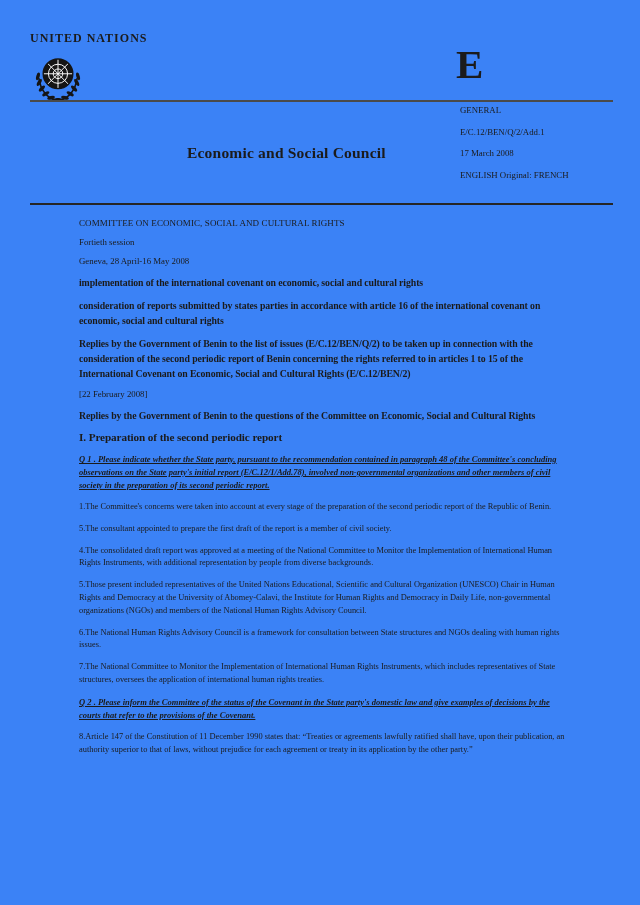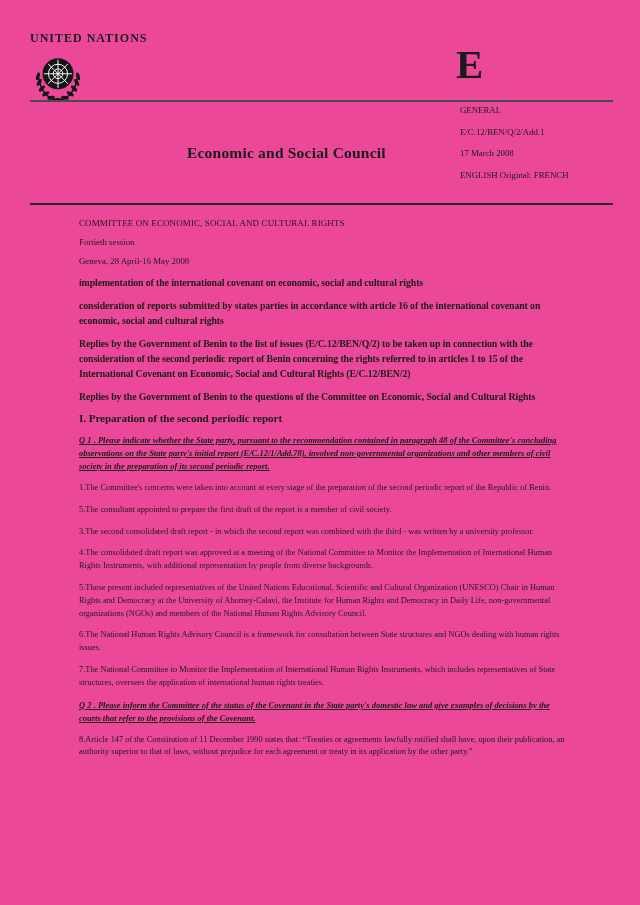--- a/index.html
+++ b/index.html
@@ -1,17 +1,17 @@
 <!DOCTYPE html>
 <html><head>
 <meta charset="utf-8">
 <style>
   html,body{margin:0;padding:0;background:#ffffff;}
   .page{
-    position:relative;width:640px;height:905px;background:#ec4899;
+    position:relative;width:640px;height:905px;background:#3b82f6;
     font-family:"Liberation Serif","DejaVu Serif",serif;color:#1b1b1b;overflow:hidden;
   }
   .un-name{position:absolute;left:30px;top:31px;font-size:12px;font-weight:bold;letter-spacing:1px;}
   .emblem{position:absolute;left:30px;top:52px;width:56px;height:54px;}
   .big-e{position:absolute;left:456px;top:44px;font-size:41px;font-weight:bold;line-height:1;}
   .rule-top{position:absolute;left:30px;top:100px;width:583px;height:2px;background:#4a4a4a;}
   .rule-bottom{position:absolute;left:30px;top:203px;width:583px;height:2px;background:#262626;}
   .council-title{position:absolute;left:187px;top:144px;font-size:15.5px;font-weight:bold;letter-spacing:.2px;}
   .distr-block{position:absolute;left:460px;top:105px;font-size:8.8px;}
   .distr-block div{height:21.5px;}
@@ -78,26 +78,26 @@
 
   <div class="rule-bottom"></div>
 
   <div class="doc-body">
       <div class="blk-caps">COMMITTEE ON ECONOMIC, SOCIAL AND CULTURAL RIGHTS</div>
       <div class="blk-plain">Fortieth session</div>
       <div class="blk-plain">Geneva, 28 April-16 May 2008</div>
       <div class="blk-bold">implementation of the international covenant on economic, social and cultural rights</div>
       <div class="blk-bold">consideration of reports submitted by states parties in accordance with article 16 of the international covenant on economic, social and cultural rights</div>
       <div class="blk-bold">Replies by the Government of Benin to the list of issues (E/C.12/BEN/Q/2) to be taken up in connection with the consideration of the second periodic report of Benin concerning the rights referred to in articles 1 to 15 of the International Covenant on Economic, Social and Cultural Rights (E/C.12/BEN/2)</div>
+      <div class="blk-plain">[22 February 2008]</div>
       <div class="blk-bold">Replies by the Government of Benin to the questions of the Committee on Economic, Social and Cultural Rights</div>
       <div class="blk-heading">I. Preparation of the second periodic report</div>
       <div class="blk-question">Q 1 . Please indicate whether the State party, pursuant to the recommendation contained in paragraph 48 of the Committee's concluding observations on the State party's initial report (E/C.12/1/Add.78), involved non-governmental organizations and other members of civil society in the preparation of its second periodic report.</div>
       <div class="blk-para">1.The Committee's concerns were taken into account at every stage of the preparation of the second periodic report of the Republic of Benin.</div>
       <div class="blk-para">5.The consultant appointed to prepare the first draft of the report is a member of civil society.</div>
-      <div class="blk-para">3.The second consolidated draft report - in which the second report was combined with the third - was written by a university professor.</div>
       <div class="blk-para">4.The consolidated draft report was approved at a meeting of the National Committee to Monitor the Implementation of International Human Rights Instruments, with additional representation by people from diverse backgrounds.</div>
       <div class="blk-para">5.Those present included representatives of the United Nations Educational, Scientific and Cultural Organization (UNESCO) Chair in Human Rights and Democracy at the University of Abomey-Calavi, the Institute for Human Rights and Democracy in Daily Life, non-governmental organizations (NGOs) and members of the National Human Rights Advisory Council.</div>
       <div class="blk-para">6.The National Human Rights Advisory Council is a framework for consultation between State structures and NGOs dealing with human rights issues.</div>
       <div class="blk-para">7.The National Committee to Monitor the Implementation of International Human Rights Instruments, which includes representatives of State structures, oversees the application of international human rights treaties.</div>
       <div class="blk-question">Q 2 . Please inform the Committee of the status of the Covenant in the State party's domestic law and give examples of decisions by the courts that refer to the provisions of the Covenant.</div>
       <div class="blk-para">8.Article 147 of the Constitution of 11 December 1990 states that: “Treaties or agreements lawfully ratified shall have, upon their publication, an authority superior to that of laws, without prejudice for each agreement or treaty in its application by the other party.”</div>
     </div>
 
 </div>
 

